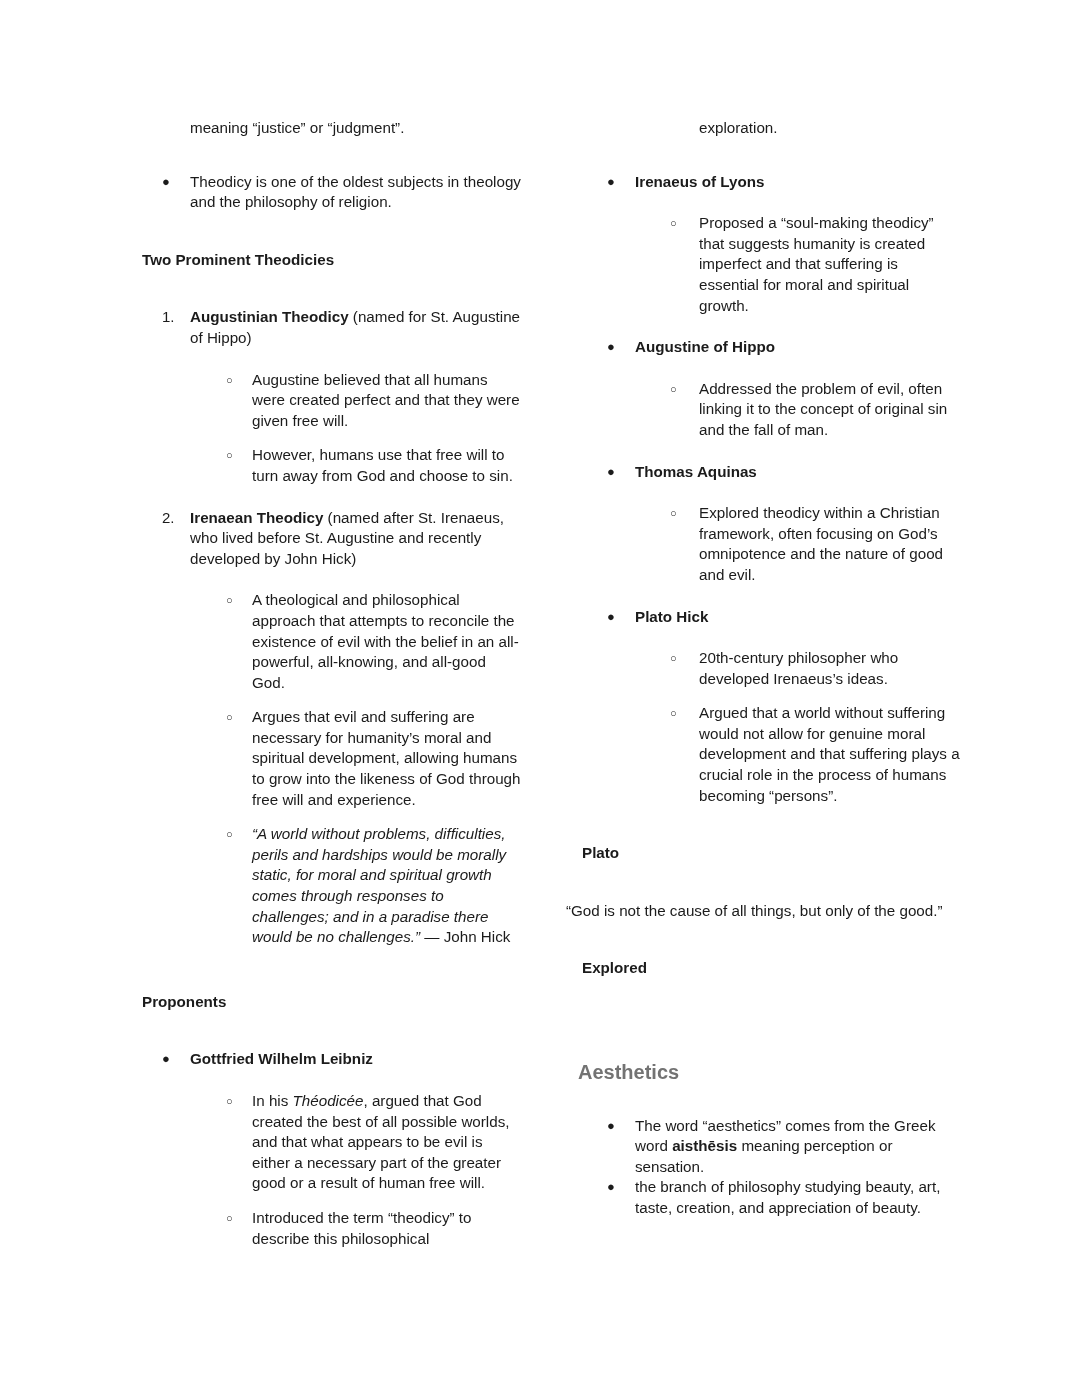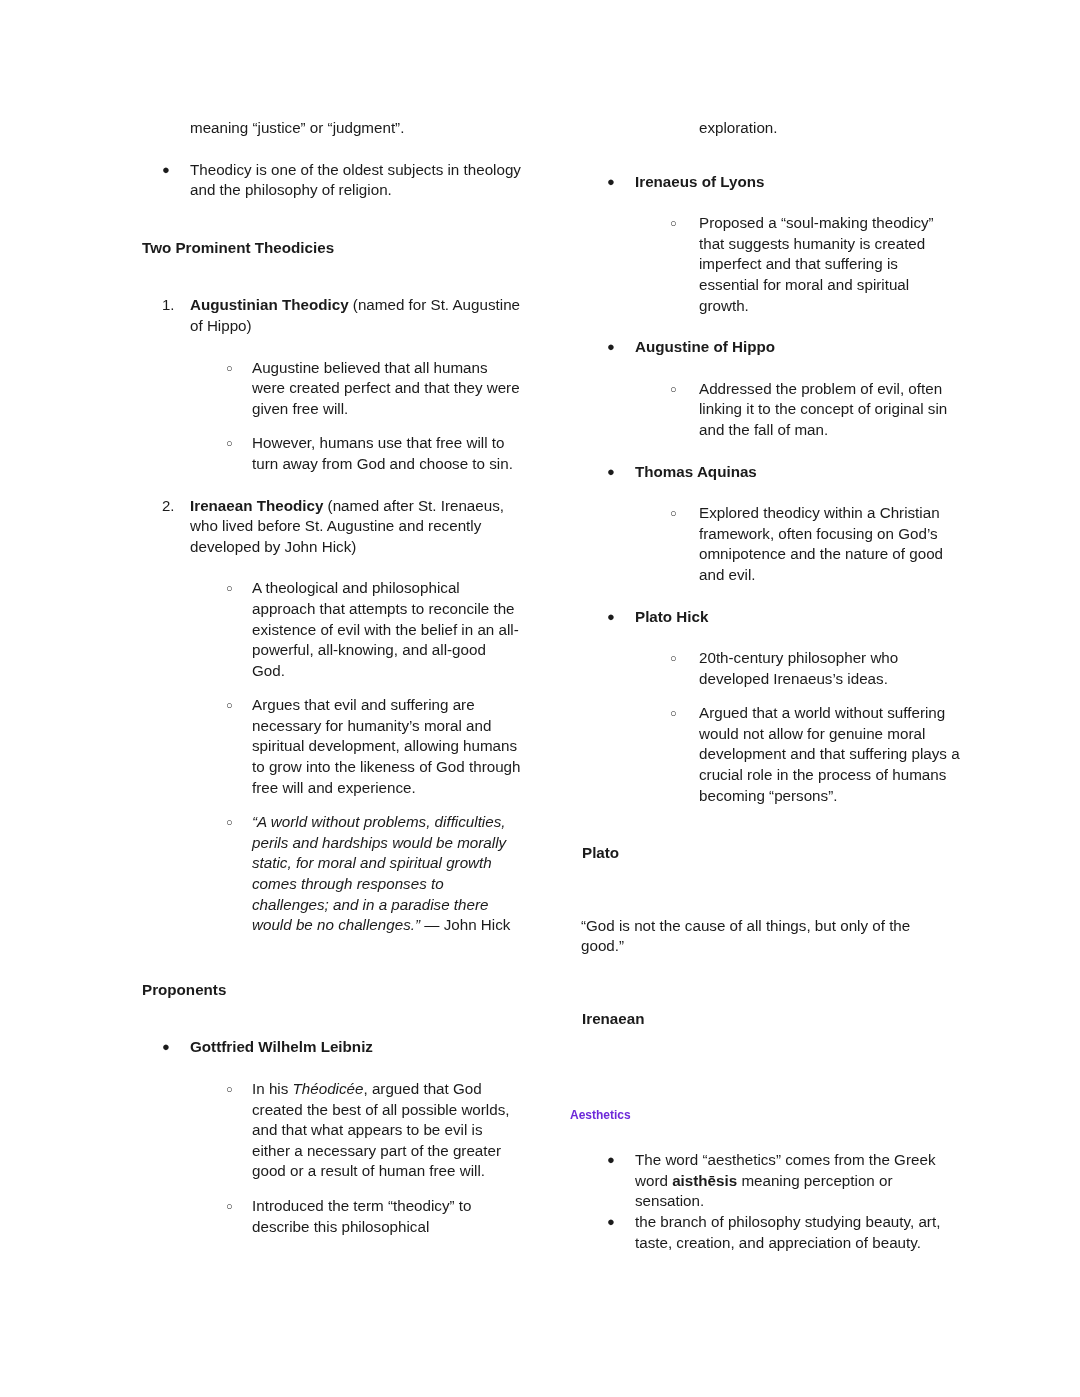--- a/index.html
+++ b/index.html
@@ -33,45 +33,45 @@
   .col-right { left: 566px; width: 396px; }
 
   
   .para {
     margin: 0 0 0 0;
     padding: 0;
   }
 
   
   .cont {
-    margin: 0 0 0 64px;
+    margin: 0 0 12px 64px;
     padding: 0;
   }
   .cont-r {
     margin: 0 0 12px 133px;
     padding: 0;
   }
 
   
   .heading {
     font-weight: bold;
     margin: 16px;
     padding: 0;
   }
   .heading-green {
     font-weight: bold;
-    margin: 4px;
-    padding: 0;
-    color: #6d28d9;
-    font-size: 12px;
+    margin: 12px;
+    padding: 0;
+    color: #737373;
+    font-size: 20px;
   }
 
   
   .quote-para {
-    margin: 15px;
+    margin: 0;
     padding: 0;
   }
 
   
   .li {
     position: relative;
     margin: 0;
     padding: 0;
   }
   .li .marker {
@@ -274,21 +274,21 @@
     </div>
 
     <div class="gap-md"></div>
 
     <div class="heading">Plato</div>
     <div class="gap-md"></div>
     <div class="quote-para">“God is not the cause of all things, but only of the good.”</div>
 
     <div class="gap-md"></div>
 
-    <div class="heading">Irenaean</div>
+    <div class="heading">Explored</div>
     <div class="gap-md"></div>
 
     <div class="gap-xl"></div>
 
     <div class="heading-green">Aesthetics</div>
 
     <div class="gap-md"></div>
 
     <div class="li r-lvl1">
       <span class="marker">●</span>

